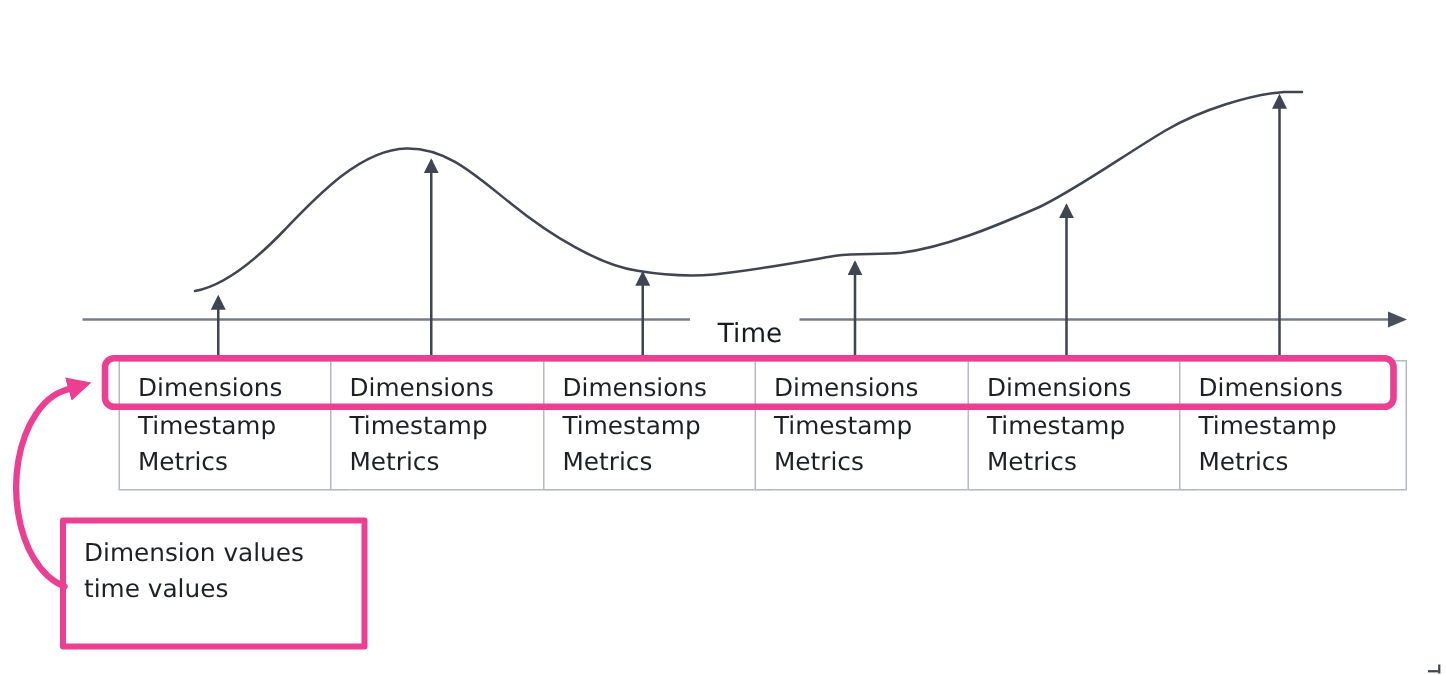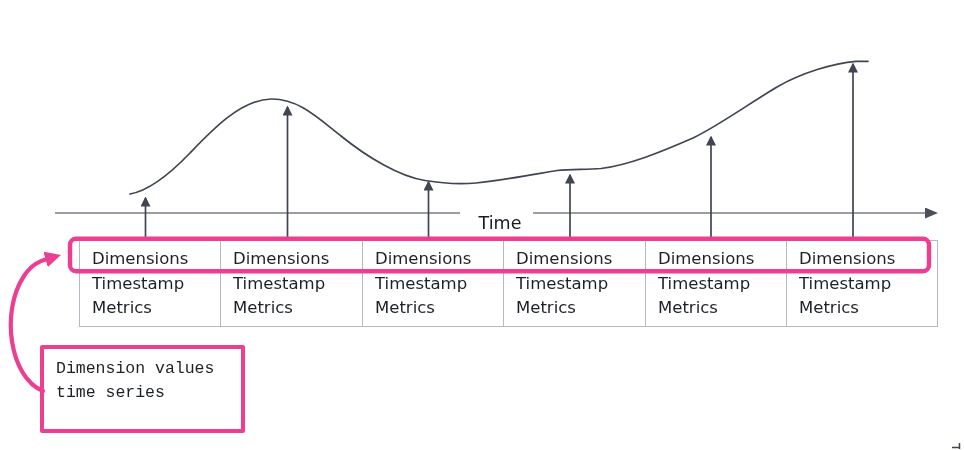--- a/index.html
+++ b/index.html
@@ -21,21 +21,21 @@
   .rline{display:block;}
   
   .time{
     position:absolute;left:468px;top:202px;width:64px;text-align:center;
     font-size:17.5px;color:#171b21;z-index:2;margin-top:11px;
   }
   
   .callout{
     position:absolute;left:40px;top:345px;width:205px;height:88px;box-sizing:border-box;
     background:#ffffff;border:4px solid #ec3f92;border-radius:2px;z-index:2;
-    padding:8px 10px 0 12px;font-size:16.5px;line-height:23.6px;white-space:nowrap;font-family:Liberation Mono, monospace;
+    padding:8px 10px 0 12px;font-size:16.5px;line-height:23.6px;white-space:nowrap;
   }
 </style>
 </head>
 <body>
 
 <div class="stage">
 
   <div class="rbox b1">
     <span class="rline">Dimensions</span>
     <span class="rline">Timestamp</span>
@@ -64,21 +64,21 @@
   <div class="rbox b6">
     <span class="rline">Dimensions</span>
     <span class="rline">Timestamp</span>
     <span class="rline">Metrics</span>
   </div>
 
   <div class="time">Time</div>
 
   <div class="callout">
     <span class="rline">Dimension values</span>
-    <span class="rline">time series</span>
+    <span class="rline">time values</span>
   </div>
 
   <svg class="overlay" width="964" height="450" viewBox="0 0 964 450">
     <defs>
       <marker id="ahDark" markerUnits="userSpaceOnUse" markerWidth="10" markerHeight="10" refX="8.5" refY="5" orient="auto">
         <path d="M0,0 L10,5 L0,10 Z" fill="#3f4551"></path>
       </marker>
       <marker id="ahAxis" markerUnits="userSpaceOnUse" markerWidth="13" markerHeight="11" refX="11" refY="5.5" orient="auto">
         <path d="M0,0 L13,5.5 L0,11 Z" fill="#4a505b"></path>
       </marker>

